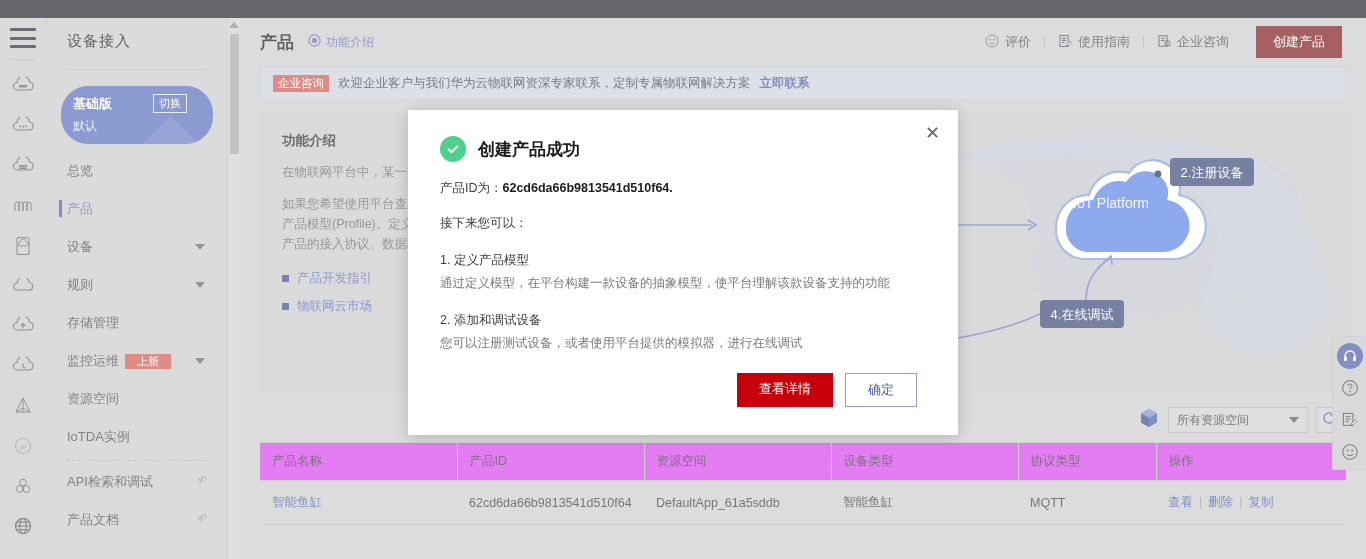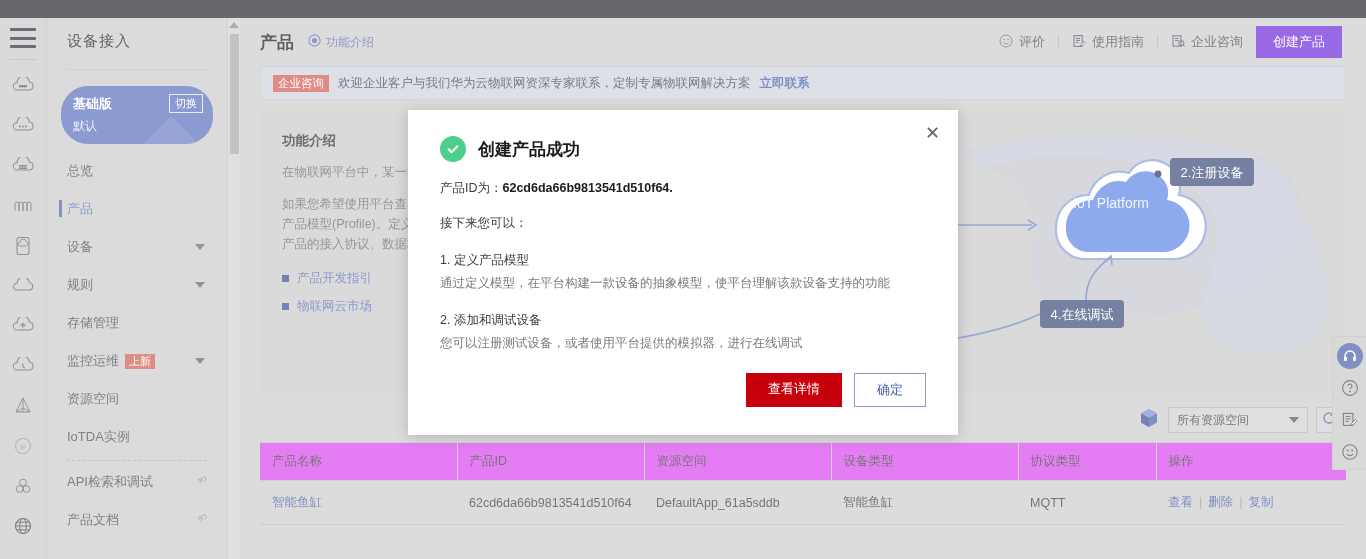--- a/index.html
+++ b/index.html
@@ -48,40 +48,40 @@
     position: relative; overflow: hidden; padding: 9px 12px; border-radius: 27px;
   }
   .plan-card .tri {
     position: absolute; right: 8px; bottom: -6px; width: 0; height: 0;
     border-left: 34px solid transparent; border-right: 34px solid transparent;
     border-bottom: 34px solid rgba(255,255,255,.10);
   }
   .plan-name { color: #fff; font-size: 13px; font-weight: 700; }
   .plan-sub { color: #e7eaf7; font-size: 12px; margin-top: 5px; }
   .plan-switch {
-    position: absolute; right: 10px; top: 8px; border: 1px solid #e0e5f5;
+    position: absolute; right: 26px; top: 8px; border: 1px solid #e0e5f5;
     color: #fff; font-size: 11px; padding: 1px 5px; cursor: pointer;
   }
 
   .sb-list { margin-top: 8px; }
   .sb-item {
     height: 38px; display: flex; align-items: center; padding-left: 20px;
     font-size: 13px; color: #4b4b4b; cursor: pointer; position: relative;
   }
   .sb-item.active { color: #5a6fbd; }
   .sb-item.active::before {
     content: ""; position: absolute; left: 12px; top: 10px; width: 3px; height: 17px; background: #4b5fa8;
   }
   .sb-item .caret {
     position: absolute; right: 22px; top: 16px;
     width: 0; height: 0; border-left: 5px solid transparent; border-right: 5px solid transparent;
     border-top: 6px solid #666;
   }
   .sb-item .badge {
-    background: #cf5b52; color: #fff; font-size: 11px; padding: 0 4px; margin-left: 6px; line-height: 15px;
+    background: #cf5b52; color: #fff; font-size: 11px; padding: 0 12px; margin-left: 6px; line-height: 15px;
   }
   .sb-dashed { border-top: 1px dashed #aeaeae; margin: 4px 20px 2px 20px; }
   .sb-item .linkicon { position: absolute; right: 20px; top: 11px; opacity: .7; }
 
   
   .sb-scroll {
     position: absolute; top: 18px; left: 227px; width: 13px; height: 541px; background: #d3d3d3;
     border-left: 1px solid #c2c2c2;
   }
   .sb-scroll .up {
@@ -105,21 +105,21 @@
     margin-left: 14px; font-size: 12px; color: #5d6dbb; display: flex; align-items: center; cursor: pointer;
   }
   .feat-link .bulb { margin-right: 5px; display: block; }
   .head-actions { margin-left: auto; display: flex; align-items: center; gap: 0; }
   .hact {
     display: flex; align-items: center; font-size: 13px; color: #4d4d4d; cursor: pointer; padding: 0 13px;
   }
   .hact svg { margin-right: 6px; }
   .hsep { width: 1px; height: 14px; background: #b0b0b0; }
   .btn-create {
-    background: #6d28d9; color: #fff; font-size: 13px; padding: 7px 17px; margin-left: 0; cursor: pointer;
+    background: #7f1d1d; color: #fff; font-size: 13px; padding: 7px 17px; margin-left: 14px; cursor: pointer;
   }
 
   .banner {
     margin: 0 20px; height: 34px; background: #d0d3dd; border: 1px solid #bfc4d2;
     display: flex; align-items: center; padding: 0 12px; font-size: 12.5px; color: #3e4351;
   }
   .banner .tag { background: #d15b52; color: #fff; font-size: 11.5px; padding: 1px 5px; margin-right: 9px; }
   .banner .cta { color: #4b5fa8; margin-left: 9px; font-weight: 700; cursor: pointer; }
 
   .feature-panel {
@@ -190,21 +190,21 @@
     width: 26px; height: 26px; border-radius: 50%; background: #4cd08a;
     display: flex; align-items: center; justify-content: center;
   }
   .modal-title { font-size: 17px; font-weight: 700; color: #1b1b1b; }
   .m-row { font-size: 12.5px; color: #3c3c3c; margin-top: 18px; }
   .m-row b { font-weight: 700; color: #1c1c1c; }
   .m-row.sub { margin-top: 18px; }
   .m-step { font-size: 12.5px; color: #3c3c3c; margin-top: 20px; }
   .m-step .d { color: #7a7a7a; margin-top: 6px; }
   .modal-actions {
-    position: absolute; right: 32px; bottom: 28px; display: flex; gap: 12px;
+    position: absolute; right: 41px; bottom: 28px; display: flex; gap: 12px;
   }
   .m-btn-primary {
     background: #c7000b; color: #fff; font-size: 13px; padding: 7px 22px; cursor: pointer;
   }
   .m-btn-ghost {
     background: #fff; color: #4b5fa8; border: 1px solid #8e9ccd; font-size: 13px; padding: 7px 22px; cursor: pointer;
   }
 </style>
 </head>
 <body>

